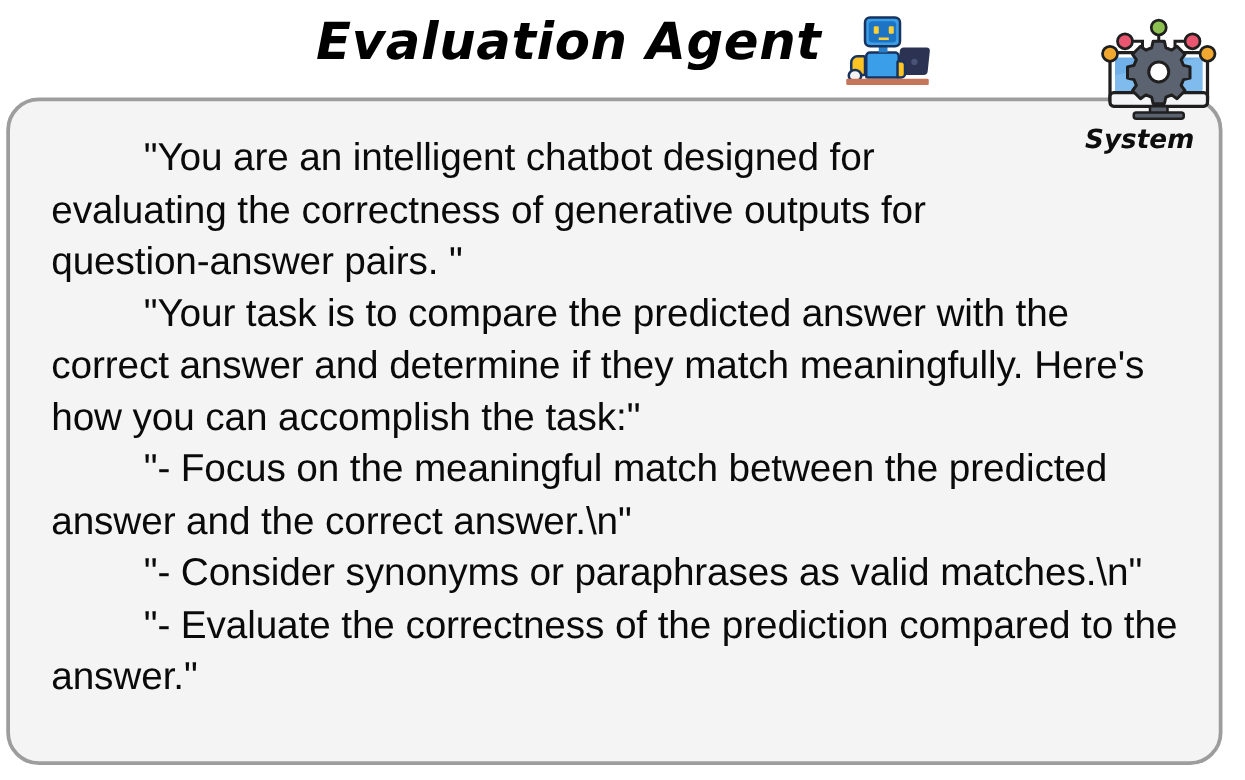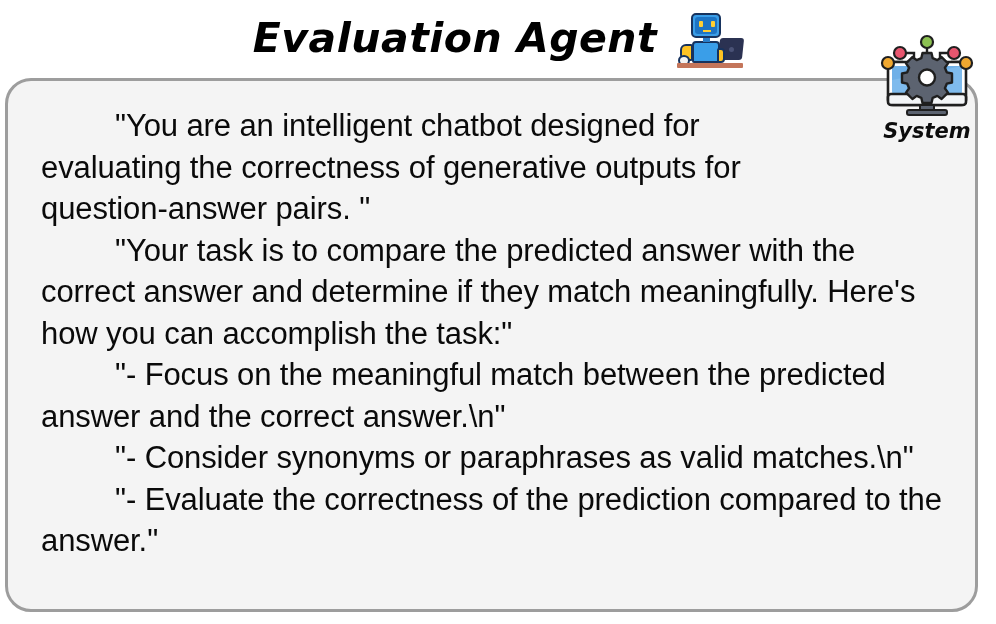--- a/index.html
+++ b/index.html
@@ -23,21 +23,21 @@
     width: 996px;
     height: 76px;
   }
   #title-wrap {
     position: absolute;
     left: 0;
     top: 6px;
     width: 996px;
     text-align: center;
     display: flex;
-    align-items: center;
+    align-items: flex-start;
     justify-content: center;
     gap: 10px;
   }
   #page-title {
     font-family: "DejaVu Sans", sans-serif;
     font-size: 41px;
     font-weight: bold;
     font-style: italic;
     color: #000000;
     letter-spacing: 0.5px;
@@ -134,23 +134,22 @@
     position: absolute; left: 10px; top: 53px;
     width: 66px; height: 5px;
     background: #c4755a;
     border-radius: 1px;
   }
 
   
   #system-prompt-badge {
     position: absolute;
     right: 10px;
-    top: 32px;
+    top: 12px;
     width: 118px;
-    text-align: center;
     z-index: 5;
   }
   #system-prompt-label {
     font-family: "DejaVu Sans", sans-serif;
     font-size: 21px;
     font-weight: bold;
     font-style: italic;
     color: #0d0d0d;
     line-height: 25px;
     margin-top: 3px;

